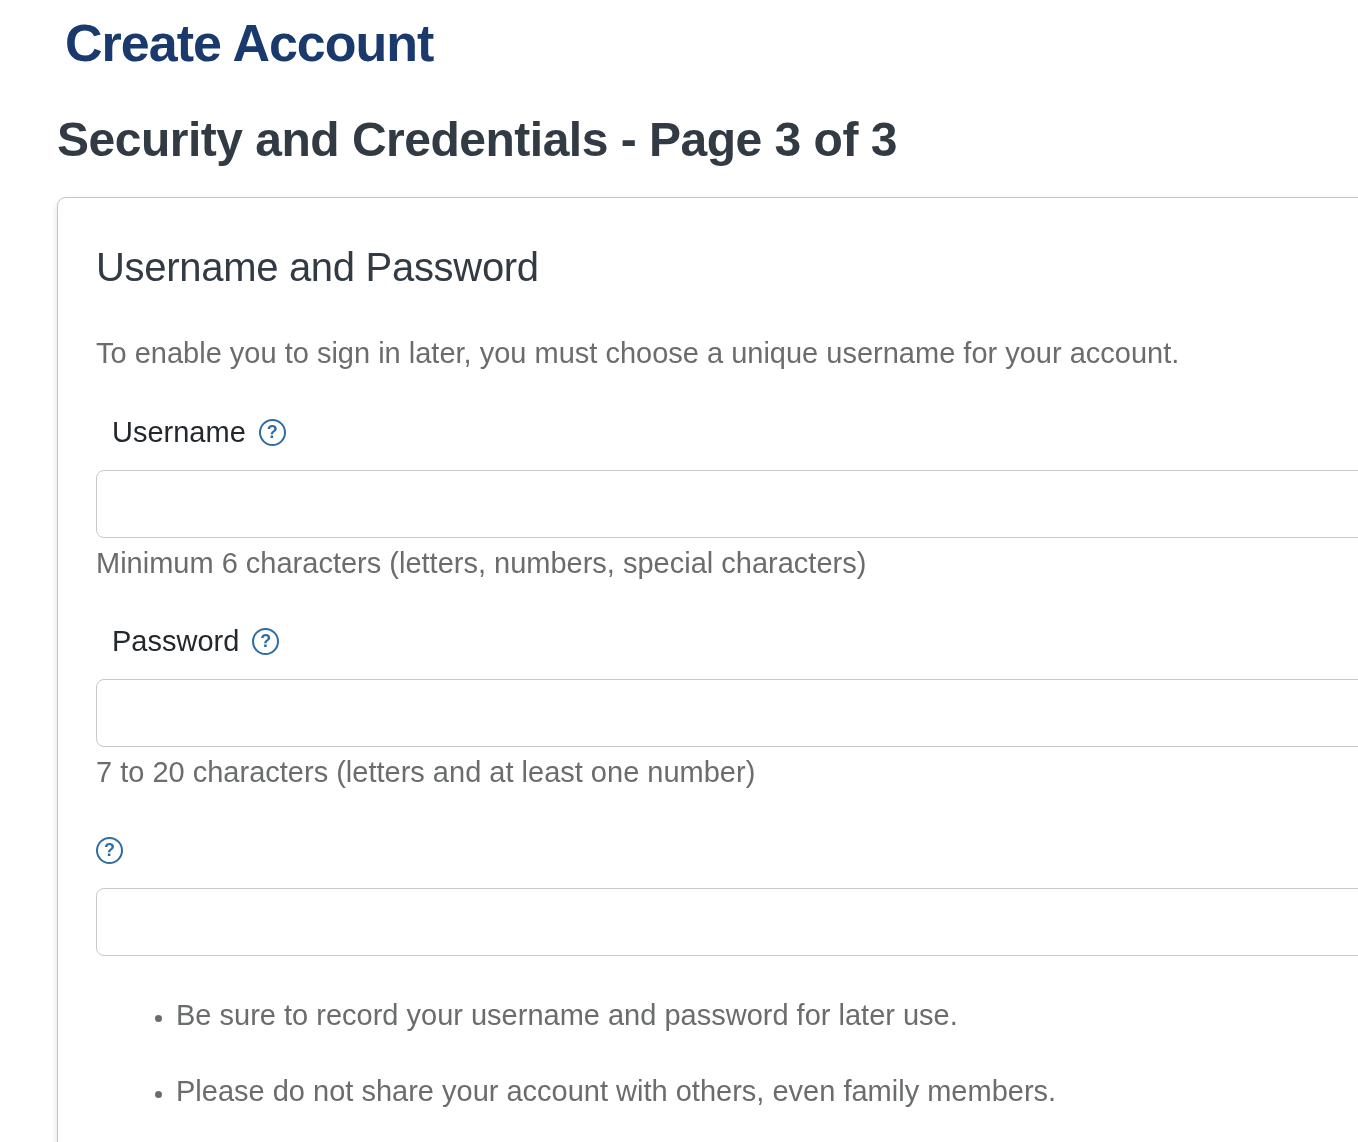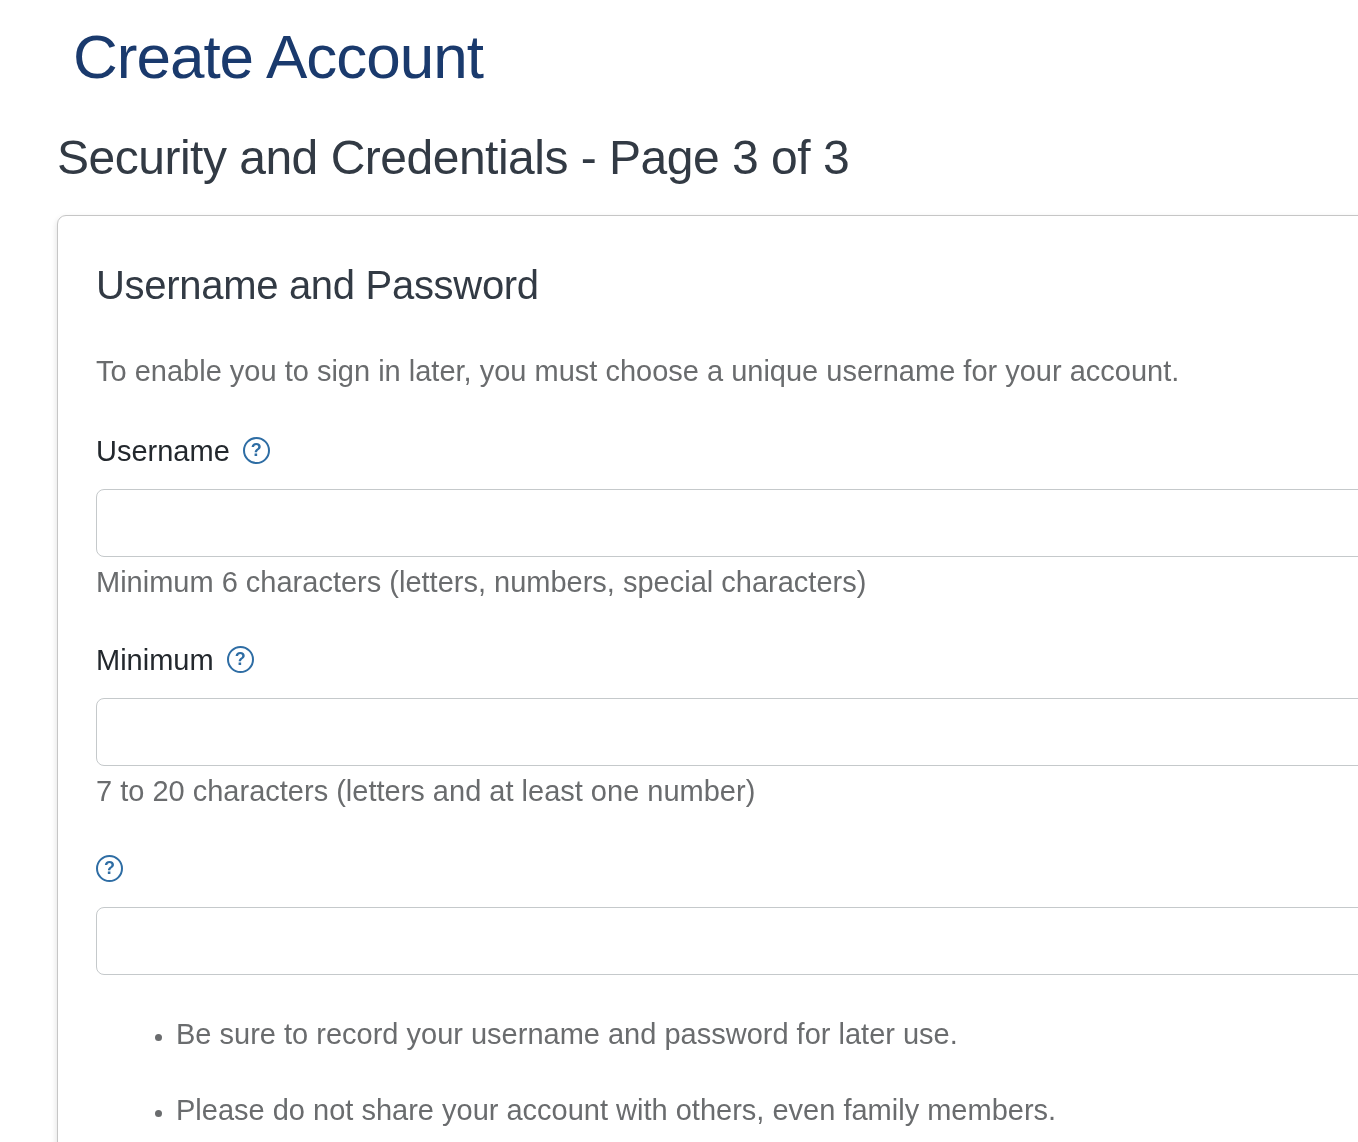--- a/index.html
+++ b/index.html
@@ -11,32 +11,32 @@
     width: 1358px;
     height: 1142px;
     overflow: hidden;
     font-family: "Liberation Sans", "DejaVu Sans", sans-serif;
     -webkit-font-smoothing: antialiased;
   }
   .page {
     padding: 8px 0 0 57px;
   }
   h1.page-title {
-    margin: 16px;
-    font-size: 62px;
+    margin: 8px;
+    font-size: 52px;
     line-height: 1.05;
-    font-weight: 400;
+    font-weight: 700;
     letter-spacing: -1px;
     color: #1a3a6d;
   }
   h2.page-subtitle {
     margin: 44px 0 0 0;
     font-size: 48px;
     line-height: 1.05;
-    font-weight: 400;
+    font-weight: 700;
     letter-spacing: -0.5px;
     color: #323a44;
   }
   .card {
     box-sizing: border-box;
     width: 1520px;            
     margin-top: 32px;
     background: #ffffff;
     border: 1px solid #c6c6c6;
     border-radius: 9px;
@@ -64,20 +64,21 @@
   .label-row {
     display: flex;
     align-items: center;
     gap: 13px;
     height: 34px;
   }
   .label-row label {
     font-size: 29px;
     line-height: 34px;
     color: #23282d;
+    margin-left: 16px;
   }
   .help-badge {
     box-sizing: border-box;
     width: 27px;
     height: 27px;
     border: 2.5px solid #2e6da4;
     border-radius: 50%;
     color: #2e6da4;
     font-size: 18px;
     font-weight: 700;
@@ -143,21 +144,21 @@
       <div class="label-row">
         <label for="username">Username</label>
         <span class="help-badge">?</span>
       </div>
       <input id="username" type="text" class="text-input" value="" style="">
       <div class="hint">Minimum 6 characters (letters, numbers, special characters)</div>
     </div>
 
     <div class="field">
       <div class="label-row">
-        <label for="password">Minimum</label>
+        <label for="password">Password</label>
         <span class="help-badge">?</span>
       </div>
       <input id="password" type="password" class="text-input" value="" style="">
       <div class="hint">7 to 20 characters (letters and at least one number)</div>
     </div>
 
     <div class="field">
       <div class="label-row">
         <span class="help-badge">?</span>
       </div>

